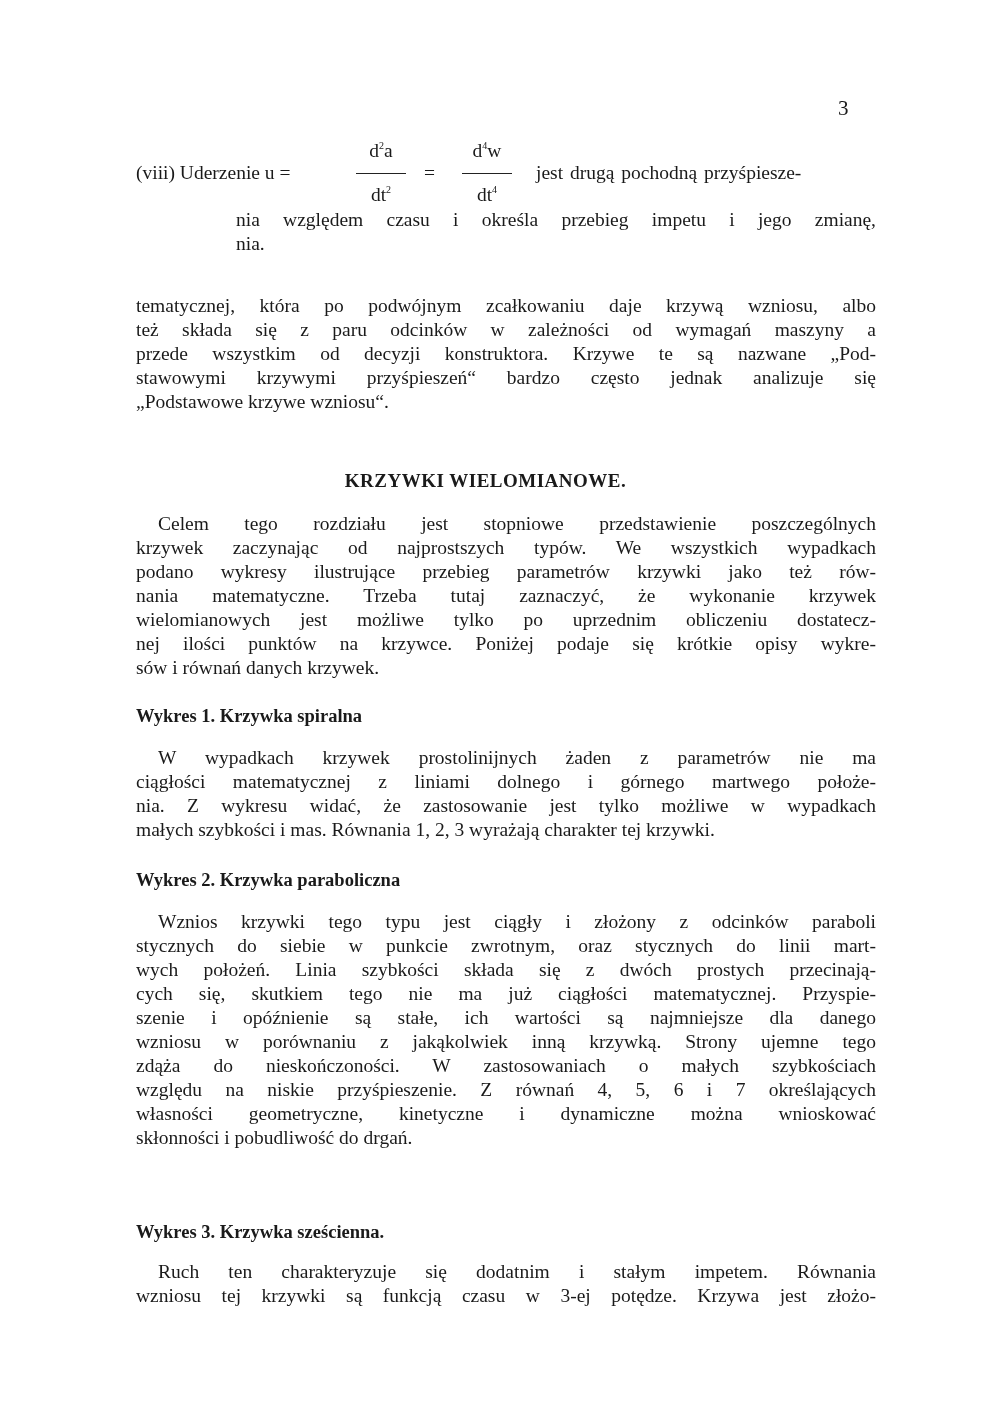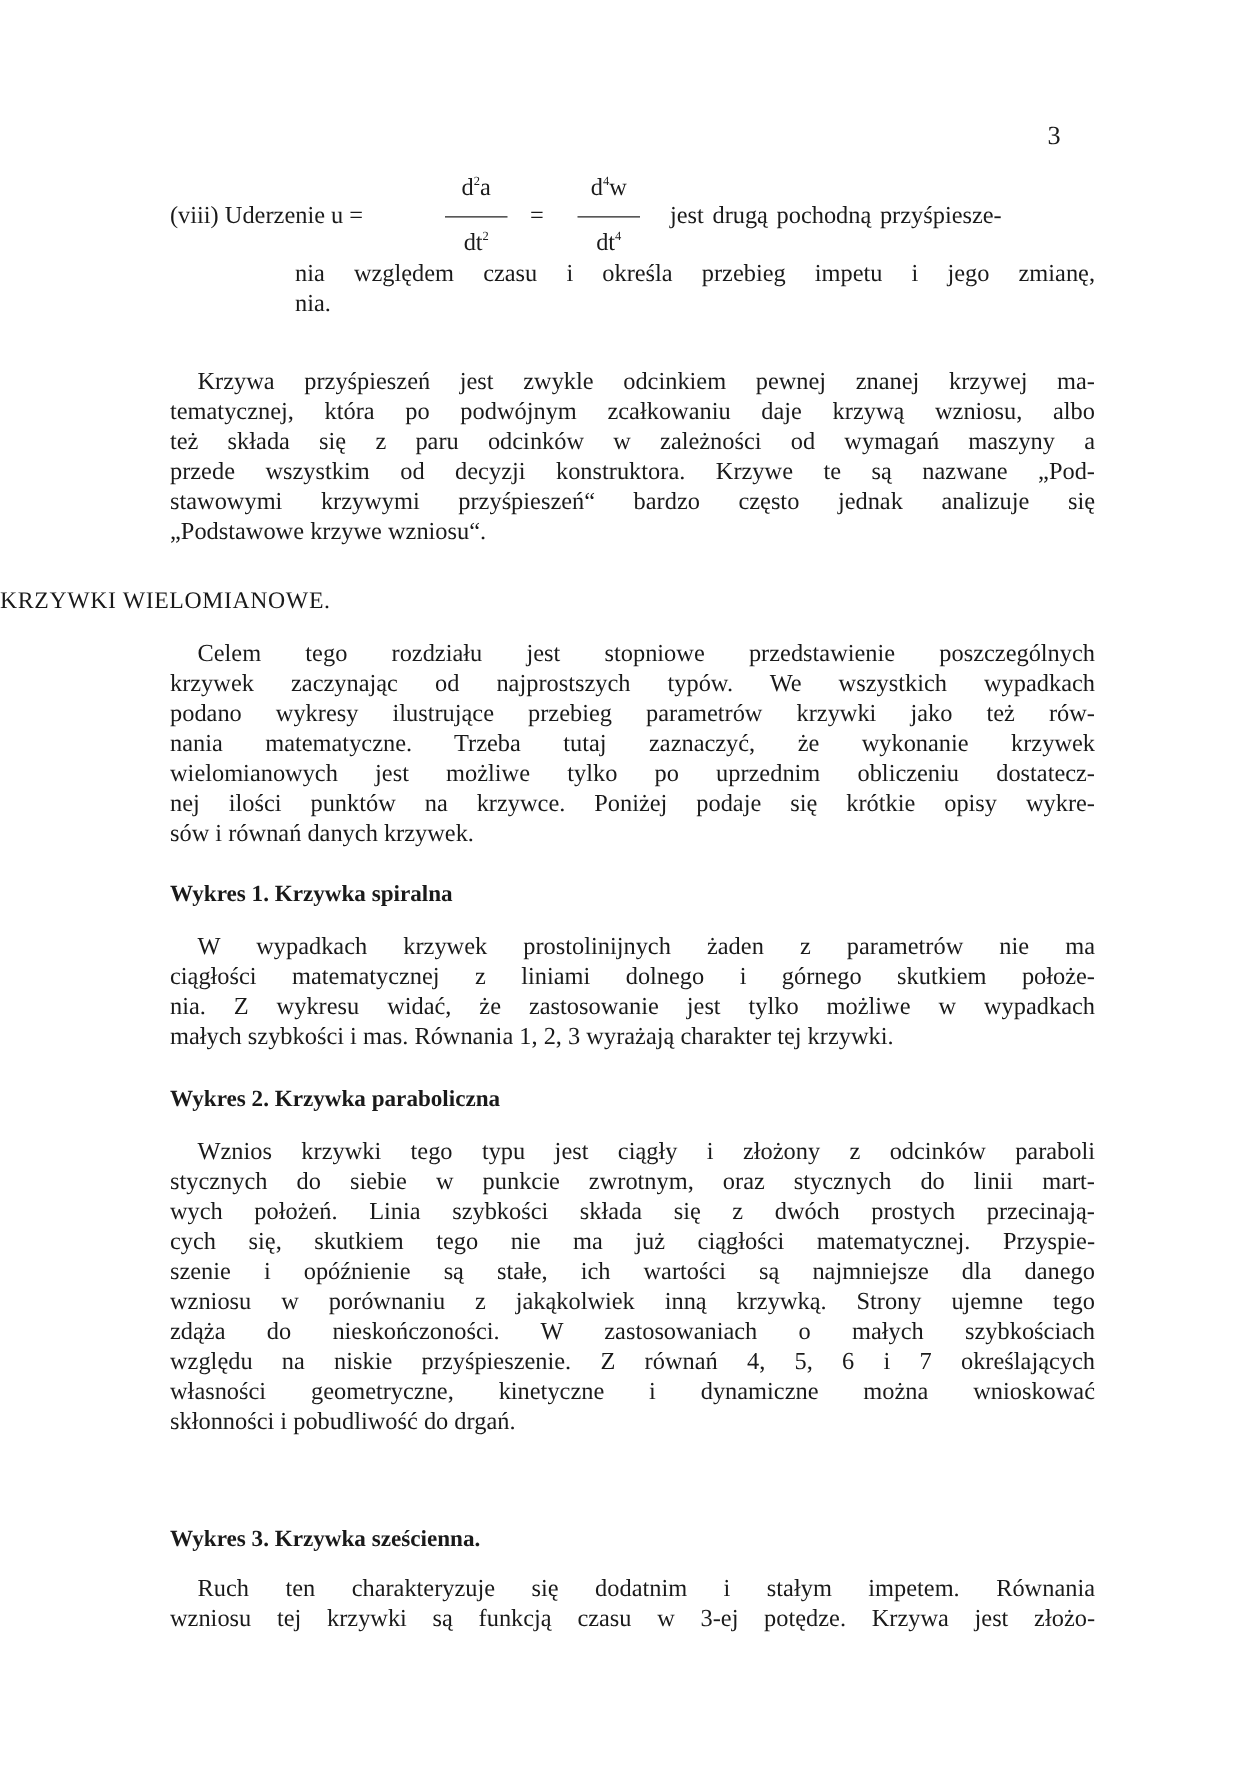--- a/index.html
+++ b/index.html
@@ -32,22 +32,22 @@
     font-size: 19.5px; line-height: 24px; text-align: justify;
   }
   .para {
     position: absolute; left: 136px; width: 740px;
     font-size: 19.5px; line-height: 24px; text-align: justify;
     text-indent: 22px;
   }
   .para .line, .hang .line { display: block; text-align: justify; text-align-last: justify; white-space: nowrap; }
   .para .line.last, .hang .line.last { text-align-last: left; }
   .section-title {
-    position: absolute; left: 0; width: 971px; top: 470px;
-    font-weight: normal; font-size: 19px; letter-spacing: 0.5px;
+    position: absolute; left: 0; width: 971px; text-align: center; top: 470px;
+    font-weight: bold; font-size: 19px; letter-spacing: 0.5px;
   }
   .subhead {
     position: absolute; left: 136px; font-weight: bold; font-size: 18.5px;
   }
 </style>
 </head>
 <body>
 
 <div class="page-number">3</div>
 
@@ -66,21 +66,20 @@
   </div>
   <span class="tail">jest drugą pochodną przyśpiesze-</span>
 </div>
 
 <div class="hang">
   <span class="line">nia względem czasu i określa przebieg impetu i jego zmianę,</span>
   <span class="line last">nia.</span>
 </div>
 
 <div class="para" style="top:294px;">
-  <span class="line" style="margin-left:22px;text-indent:0;">Krzywa przyśpieszeń jest zwykle odcinkiem pewnej znanej krzywej ma-</span>
   <span class="line" style="text-indent:0;">tematycznej, która po podwójnym zcałkowaniu daje krzywą wzniosu, albo</span>
   <span class="line" style="text-indent:0;">też składa się z paru odcinków w zależności od wymagań maszyny a</span>
   <span class="line" style="text-indent:0;">przede wszystkim od decyzji konstruktora. Krzywe te są nazwane „Pod-</span>
   <span class="line" style="text-indent:0;">stawowymi krzywymi przyśpieszeń“ bardzo często jednak analizuje się</span>
   <span class="line last" style="text-indent:0;">„Podstawowe krzywe wzniosu“.</span>
 </div>
 
 <div class="section-title">KRZYWKI WIELOMIANOWE.</div>
 
 <div class="para" style="top:512px;">
@@ -89,21 +88,21 @@
   <span class="line" style="text-indent:0;">podano wykresy ilustrujące przebieg parametrów krzywki jako też rów-</span>
   <span class="line" style="text-indent:0;">nania matematyczne. Trzeba tutaj zaznaczyć, że wykonanie krzywek</span>
   <span class="line" style="text-indent:0;">wielomianowych jest możliwe tylko po uprzednim obliczeniu dostatecz-</span>
   <span class="line" style="text-indent:0;">nej ilości punktów na krzywce. Poniżej podaje się krótkie opisy wykre-</span>
   <span class="line last" style="text-indent:0;">sów i równań danych krzywek.</span>
 </div>
 
 <div class="subhead" style="top:706px;">Wykres 1.  Krzywka spiralna</div>
 <div class="para" style="top:746px;">
   <span class="line" style="margin-left:22px;text-indent:0;">W wypadkach krzywek prostolinijnych żaden z parametrów nie ma</span>
-  <span class="line" style="text-indent:0;">ciągłości matematycznej z liniami dolnego i górnego skutkiem położe-</span>
+  <span class="line" style="text-indent:0;">ciągłości matematycznej z liniami dolnego i górnego martwego położe-</span>
   <span class="line" style="text-indent:0;">nia. Z wykresu widać, że zastosowanie jest tylko możliwe w wypadkach</span>
   <span class="line last" style="text-indent:0;">małych szybkości i mas. Równania 1, 2, 3 wyrażają charakter tej krzywki.</span>
 </div>
 
 <div class="subhead" style="top:870px;">Wykres 2.  Krzywka paraboliczna</div>
 <div class="para" style="top:910px;">
   <span class="line" style="margin-left:22px;text-indent:0;">Wznios krzywki tego typu jest ciągły i złożony z odcinków paraboli</span>
   <span class="line" style="text-indent:0;">stycznych do siebie w punkcie zwrotnym, oraz stycznych do linii mart-</span>
   <span class="line" style="text-indent:0;">wych położeń. Linia szybkości składa się z dwóch prostych przecinają-</span>
   <span class="line" style="text-indent:0;">cych się, skutkiem tego nie ma już ciągłości matematycznej. Przyspie-</span>

